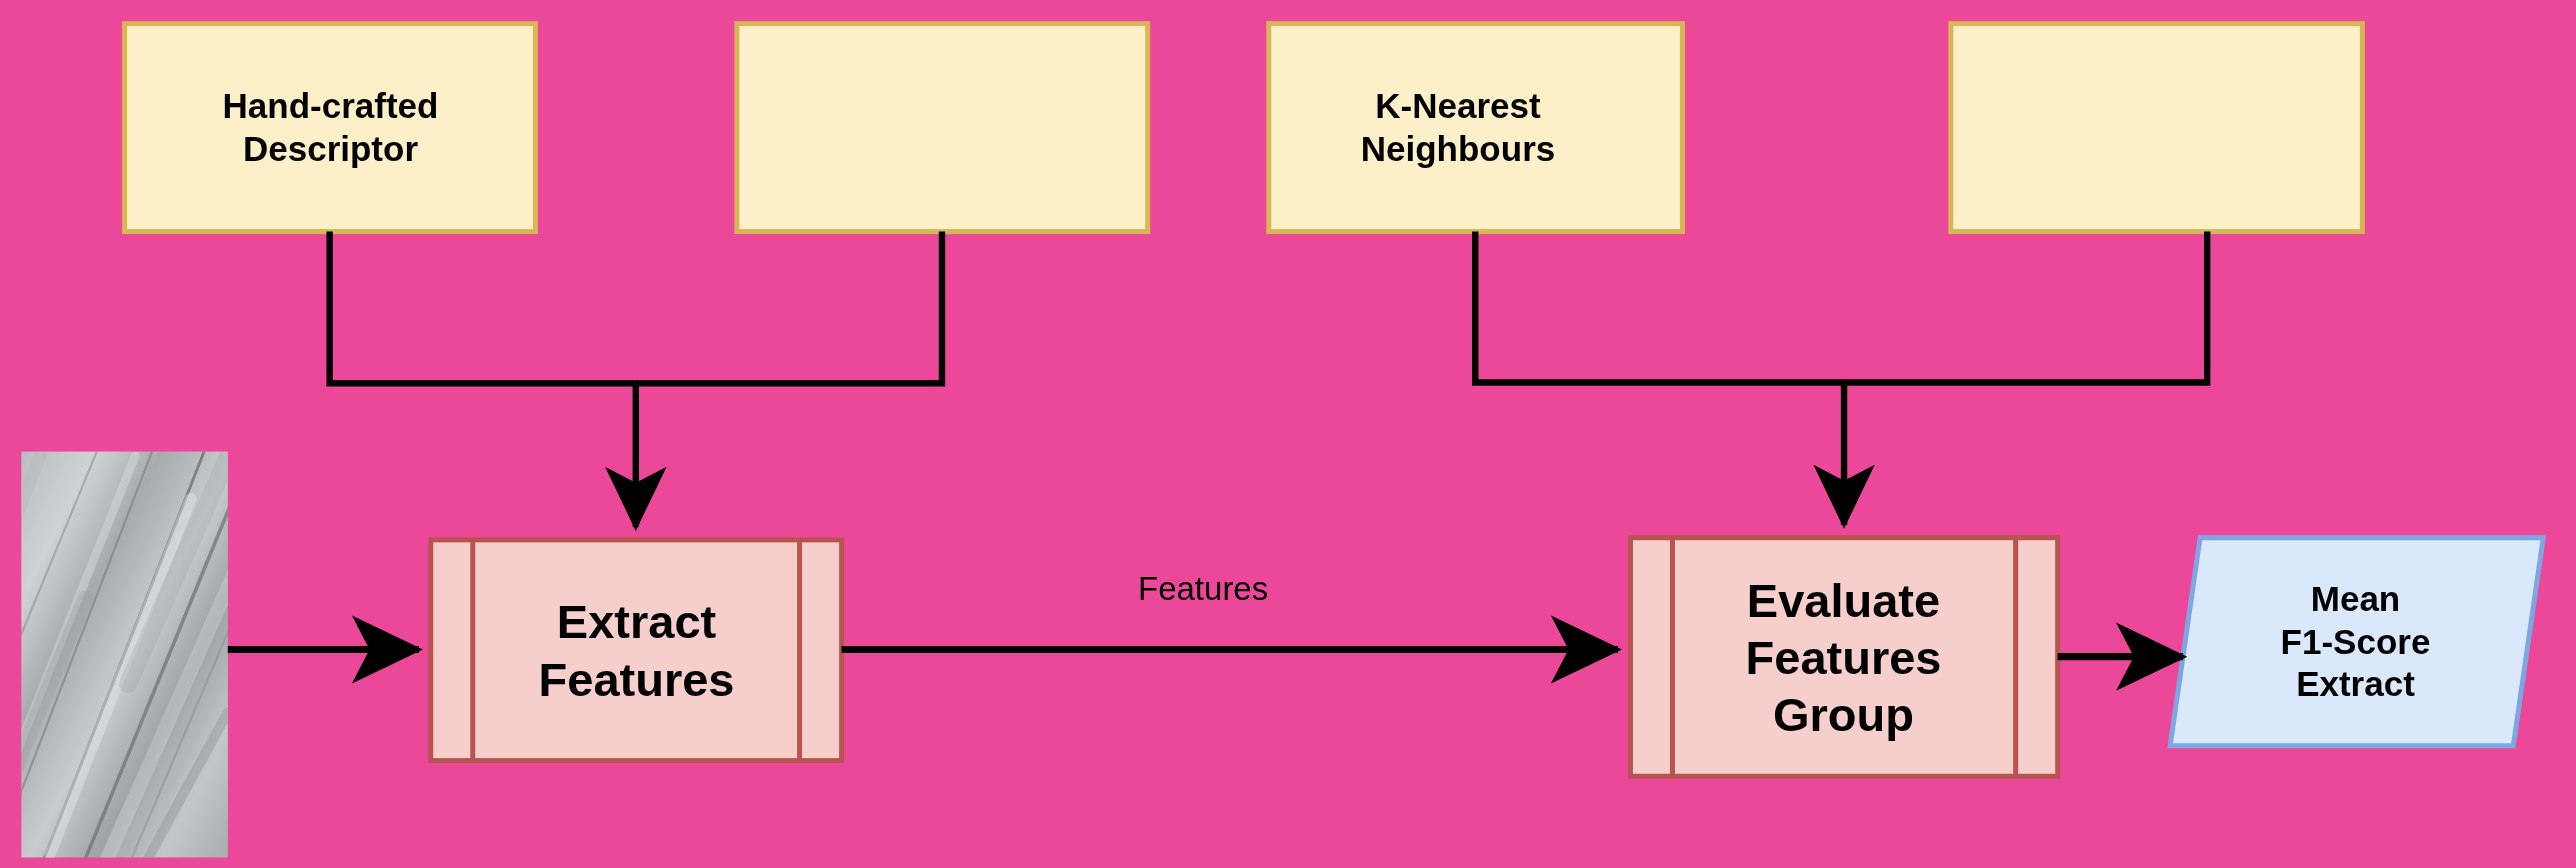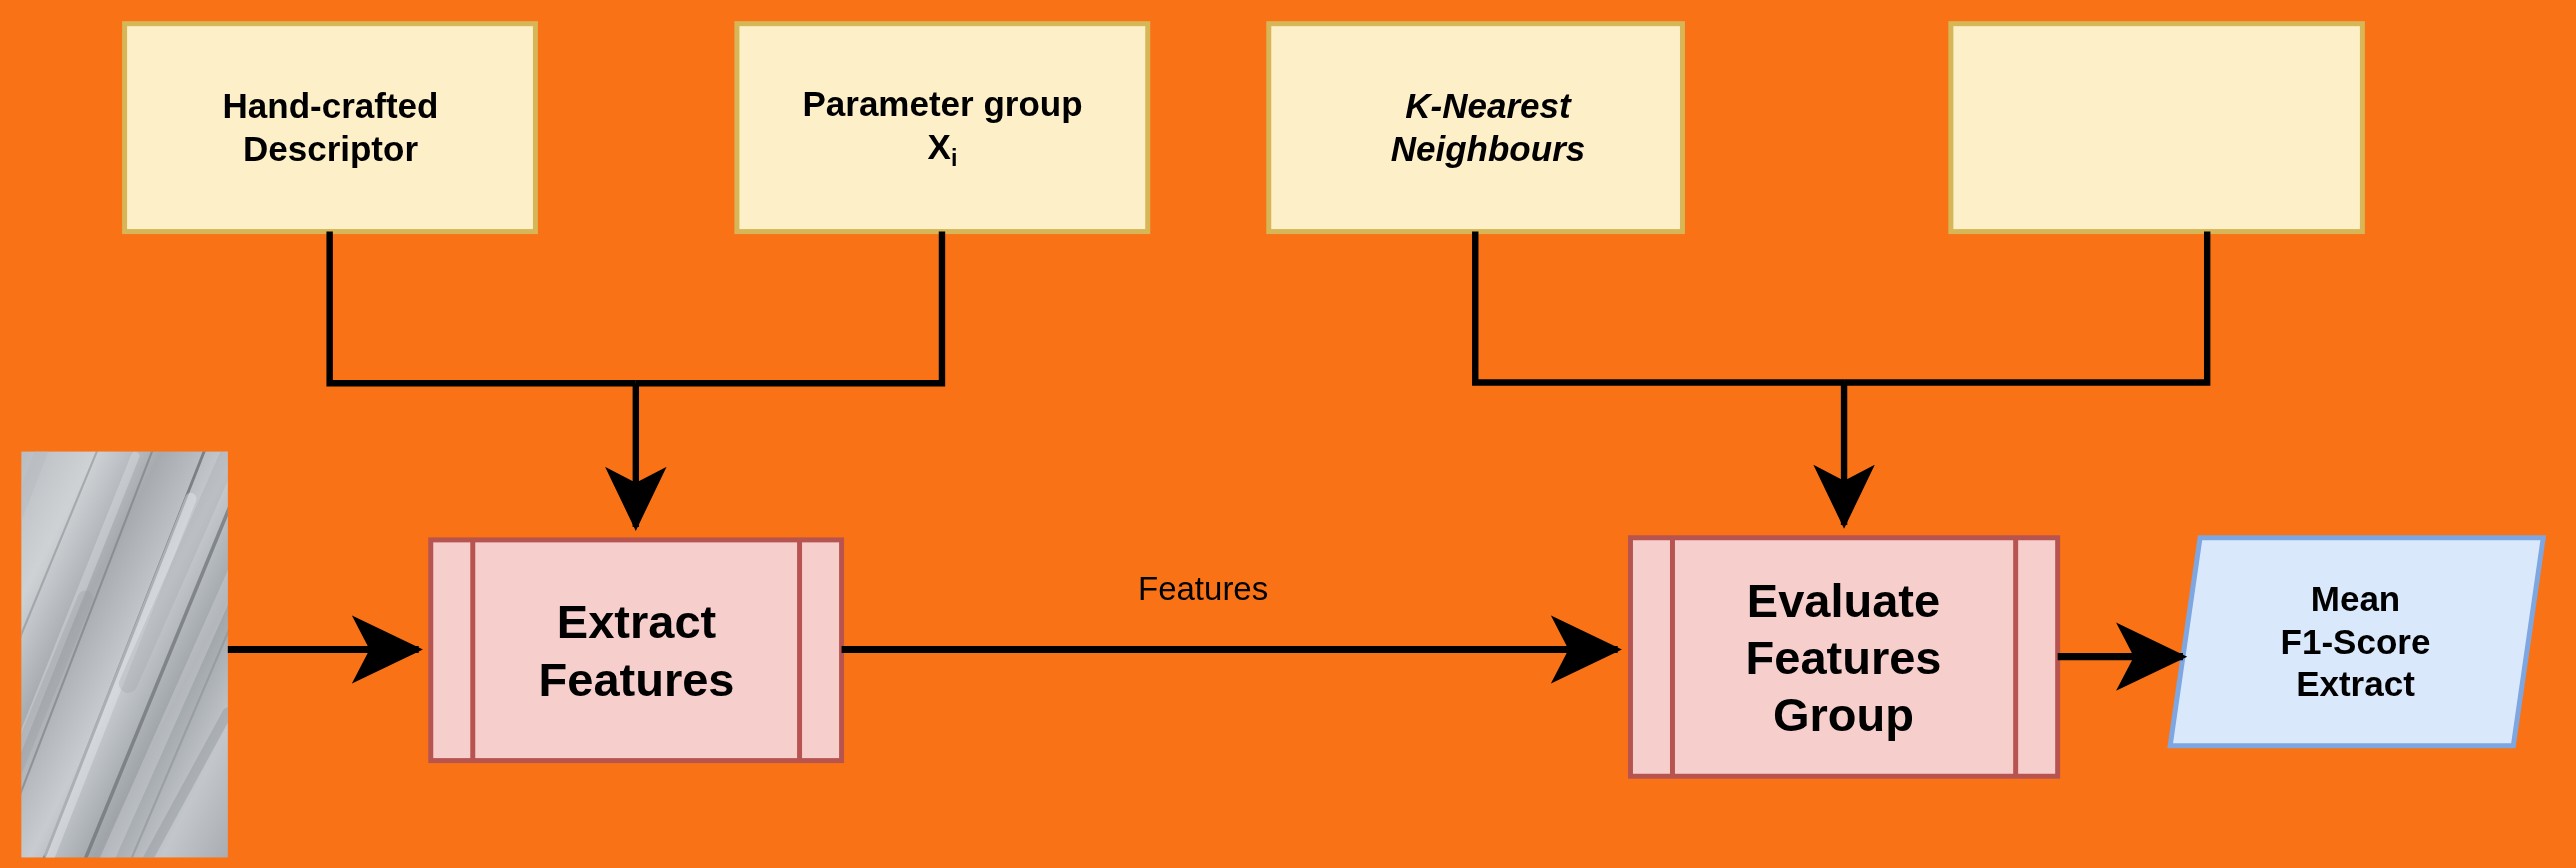--- a/index.html
+++ b/index.html
@@ -8,21 +8,21 @@
     padding: 0;
     background: #ffffff;
   }
   body {
     font-family: "Liberation Sans", sans-serif;
   }
   #canvas {
     position: relative;
     width: 2576px;
     height: 869px;
-    background: #f97316;
+    background: #ec4899;
     overflow: hidden;
   }
   #canvas svg.layer {
     position: absolute;
     left: 0;
     top: 0;
     width: 2576px;
     height: 869px;
   }
   .node-label {
@@ -150,26 +150,22 @@
     </g>
 
     <g>
       <path d="M2890 922 L3066 922" fill="none" stroke="#000000" stroke-width="10" marker-end="url(#arrowBlack)"></path>
     </g>
   </svg>
 
   <div class="node-label lbl-input" style="left:125px; top:23.5px; width:411px; height:208px;">Hand-crafted
 Descriptor</div>
 
-  <div class="node-label lbl-input" style="left:737px; top:23.5px; width:411px; height:208px; flex-direction:column;">
-    <span>Parameter group</span>
-    <span><span>X</span><span class="sub">i</span></span>
-  </div>
 
-  <div class="node-label lbl-input" style="left:1281px; top:23.5px; width:414px; height:208px;font-style:italic;">K-Nearest
+  <div class="node-label lbl-input" style="left:1251px; top:23.5px; width:414px; height:208px;">K-Nearest
 Neighbours</div>
 
 
   <div class="node-label lbl-process" style="left:473px; top:540px; width:327px; height:221px;">Extract
 Features</div>
 
   <div class="node-label lbl-process" style="left:1672px; top:538px; width:343px; height:239px;">Evaluate
 Features
 Group</div>
 

